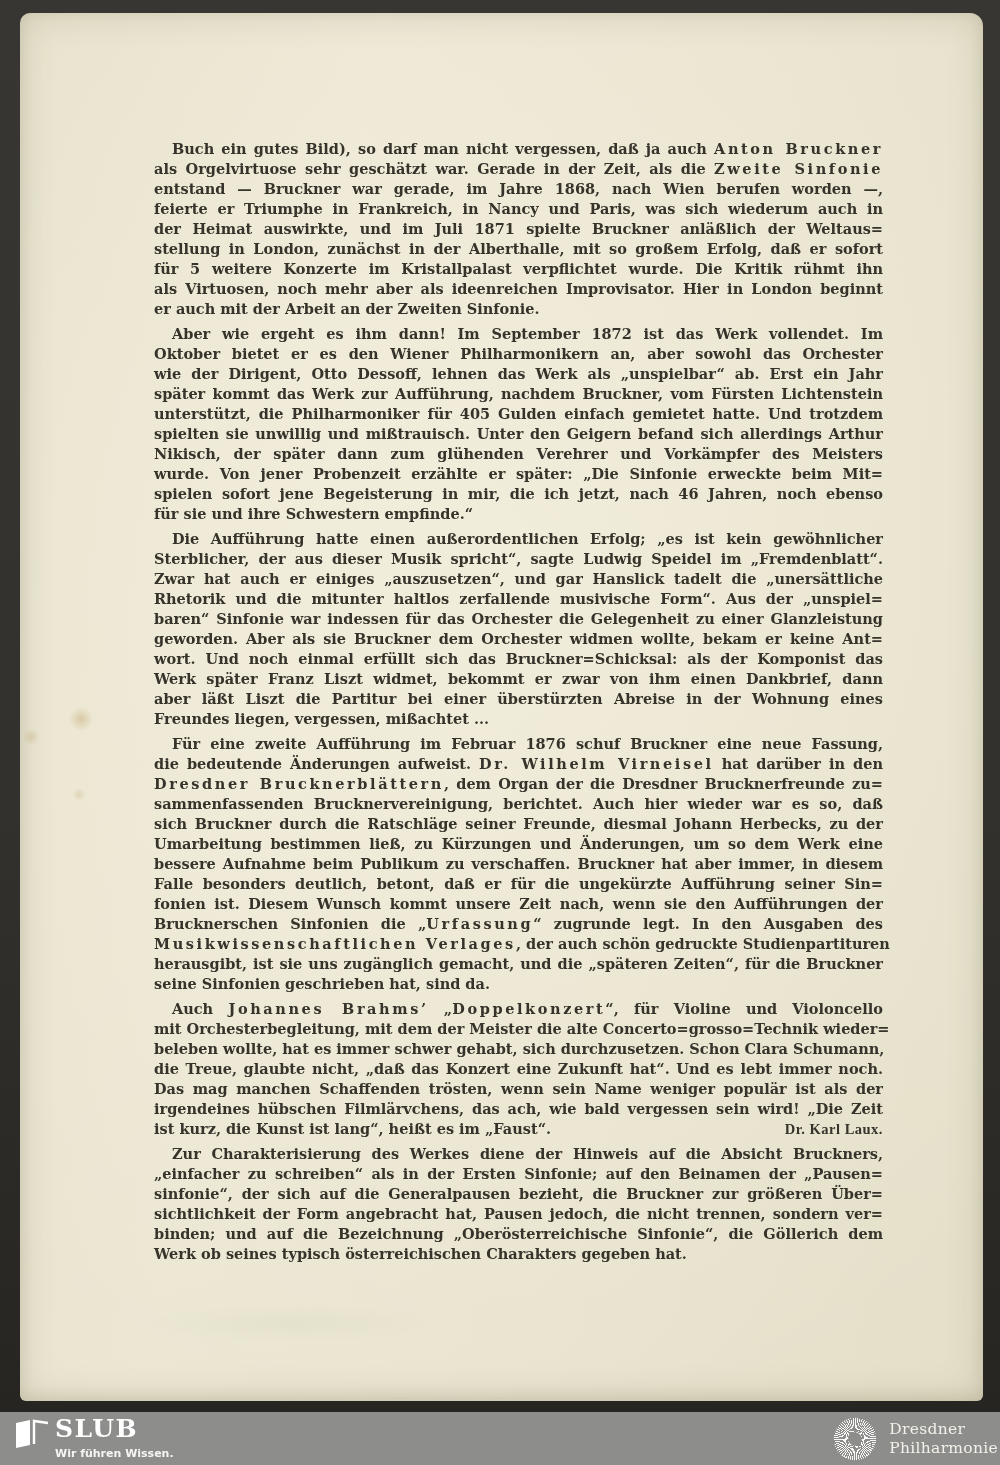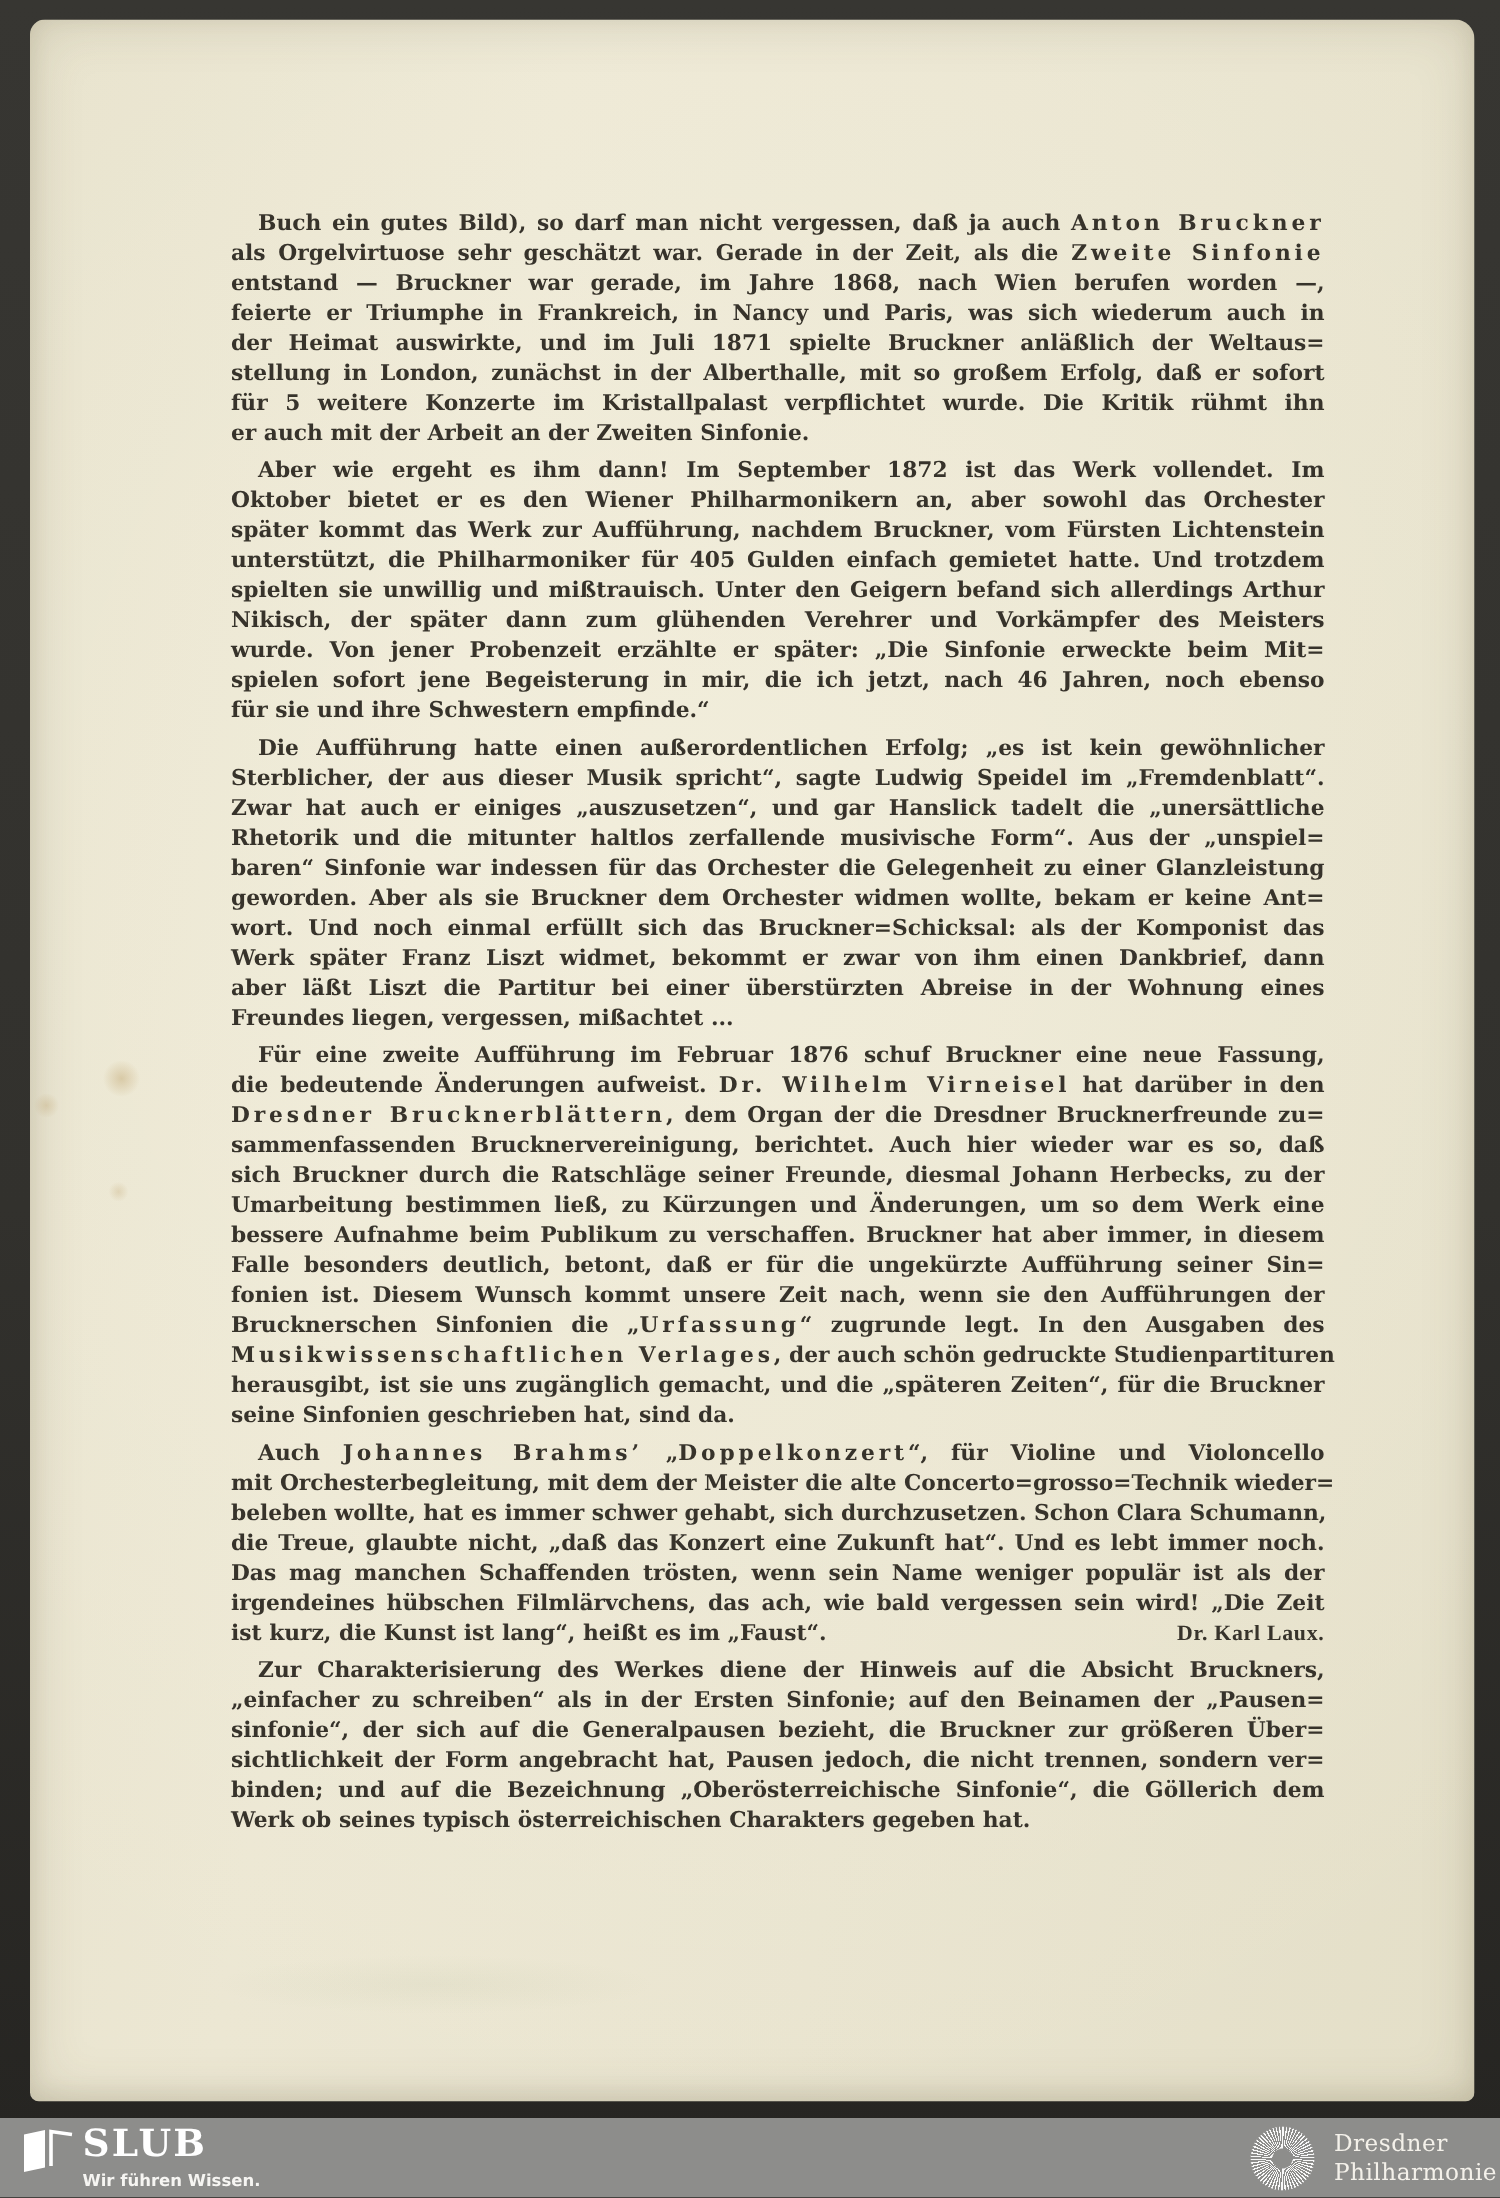--- a/index.html
+++ b/index.html
@@ -90,25 +90,27 @@
     <div class="stain s4"></div>
     <div class="textblock">
         <div class="para">
           <div class="line first"><span>Buch ein gutes Bild), so darf man nicht vergessen, daß ja auch </span><span class="gesperrt">Anton Bruckner</span></div>
           <div class="line"><span>als Orgelvirtuose sehr geschätzt war. Gerade in der Zeit, als die </span><span class="gesperrt">Zweite Sinfonie</span></div>
           <div class="line"><span>entstand — Bruckner war gerade, im Jahre 1868, nach Wien berufen worden —,</span></div>
           <div class="line"><span>feierte er Triumphe in Frankreich, in Nancy und Paris, was sich wiederum auch in</span></div>
           <div class="line"><span>der Heimat auswirkte, und im Juli 1871 spielte Bruckner anläßlich der Weltaus=</span></div>
           <div class="line"><span>stellung in London, zunächst in der Alberthalle, mit so großem Erfolg, daß er sofort</span></div>
           <div class="line"><span>für 5 weitere Konzerte im Kristallpalast verpflichtet wurde. Die Kritik rühmt ihn</span></div>
+          <div class="line"><span>als Virtuosen, noch mehr aber als ideenreichen Improvisator. Hier in London beginnt</span></div>
           <div class="line last"><span>er auch mit der Arbeit an der Zweiten Sinfonie.</span></div>
         </div>
         <div class="para">
           <div class="line first"><span>Aber wie ergeht es ihm dann! Im September 1872 ist das Werk vollendet. Im</span></div>
           <div class="line"><span>Oktober bietet er es den Wiener Philharmonikern an, aber sowohl das Orchester</span></div>
+          <div class="line"><span>wie der Dirigent, Otto Dessoff, lehnen das Werk als „unspielbar“ ab. Erst ein Jahr</span></div>
           <div class="line"><span>später kommt das Werk zur Aufführung, nachdem Bruckner, vom Fürsten Lichtenstein</span></div>
           <div class="line"><span>unterstützt, die Philharmoniker für 405 Gulden einfach gemietet hatte. Und trotzdem</span></div>
           <div class="line"><span>spielten sie unwillig und mißtrauisch. Unter den Geigern befand sich allerdings Arthur</span></div>
           <div class="line"><span>Nikisch, der später dann zum glühenden Verehrer und Vorkämpfer des Meisters</span></div>
           <div class="line"><span>wurde. Von jener Probenzeit erzählte er später: „Die Sinfonie erweckte beim Mit=</span></div>
           <div class="line"><span>spielen sofort jene Begeisterung in mir, die ich jetzt, nach 46 Jahren, noch ebenso</span></div>
           <div class="line last"><span>für sie und ihre Schwestern empfinde.“</span></div>
         </div>
         <div class="para">
           <div class="line first"><span>Die Aufführung hatte einen außerordentlichen Erfolg; „es ist kein gewöhnlicher</span></div>

